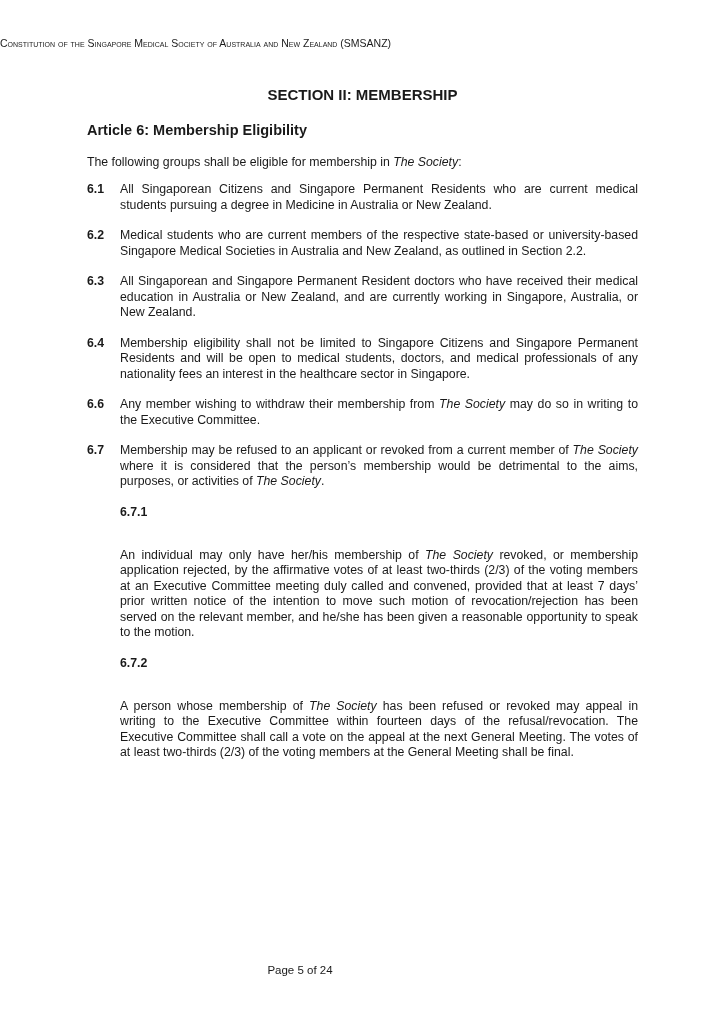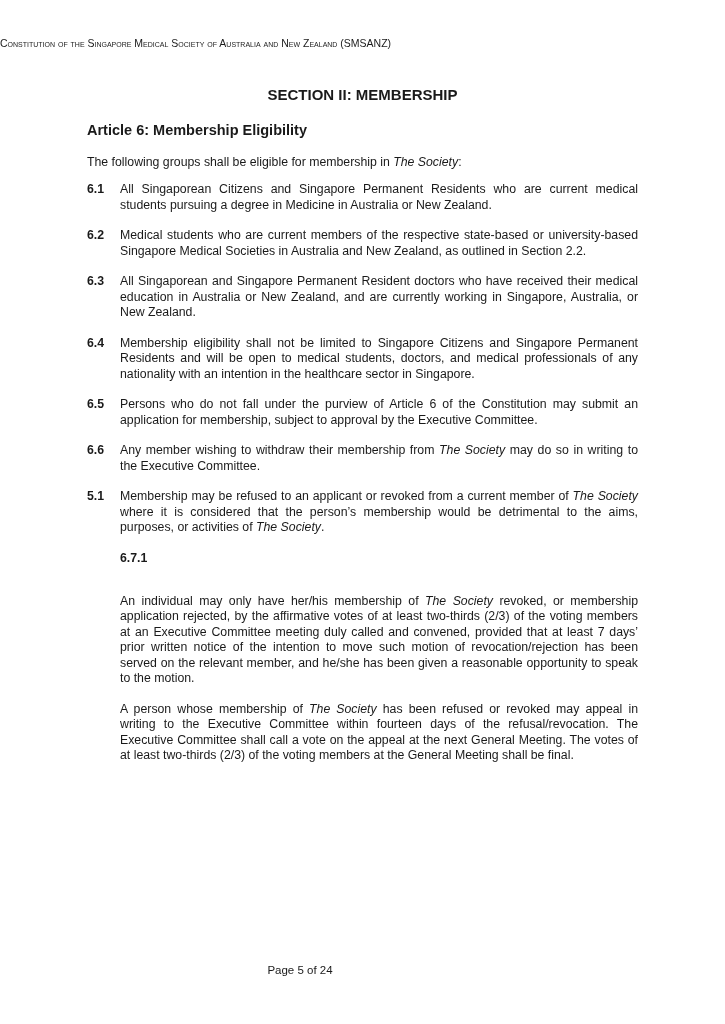--- a/index.html
+++ b/index.html
@@ -51,36 +51,33 @@
   <div class="clause">
       <span class="num">6.2</span>
       <span class="txt"><span>Medical students who are current members of the respective state-based or university-based Singapore Medical Societies in Australia and New Zealand, as outlined in Section 2.2.</span></span>
     </div>
   <div class="clause">
       <span class="num">6.3</span>
       <span class="txt"><span>All Singaporean and Singapore Permanent Resident doctors who have received their medical education in Australia or New Zealand, and are currently working in Singapore, Australia, or New Zealand.</span></span>
     </div>
   <div class="clause">
       <span class="num">6.4</span>
-      <span class="txt"><span>Membership eligibility shall not be limited to Singapore Citizens and Singapore Permanent Residents and will be open to medical students, doctors, and medical professionals of any nationality with an intention in the healthcare sector in Singapore.</span></span>
-    </div>
-  <div class="clause">
-      <span class="num">6.5</span>
-      <span class="txt"><span>Persons who do not fall under the purview of Article 6 of the Constitution may submit an application for membership, subject to approval by the Executive Committee.</span></span>
+      <span class="txt"><span>Membership eligibility shall not be limited to Singapore Citizens and Singapore Permanent Residents and will be open to medical students, doctors, and medical professionals of any nationality fees an interest in the healthcare sector in Singapore.</span></span>
     </div>
   <div class="clause">
       <span class="num">6.6</span>
       <span class="txt"><span>Any member wishing to withdraw their membership from </span><i>The Society</i><span> may do so in writing to the Executive Committee.</span></span>
     </div>
   <div class="clause">
-      <span class="num">5.1</span>
+      <span class="num">6.7</span>
       <span class="txt"><span>Membership may be refused to an applicant or revoked from a current member of </span><i>The Society</i><span> where it is considered that the person’s membership would be detrimental to the aims, purposes, or activities of </span><i>The Society</i><span>.</span></span>
     </div>
   <div class="sub">
       <span class="num">6.7.1</span>
       <span class="txt"><span>An individual may only have her/his membership of </span><i>The Society</i><span> revoked, or membership application rejected, by the affirmative votes of at least two-thirds (2/3) of the voting members at an Executive Committee meeting duly called and convened, provided that at least 7 days’ prior written notice of the intention to move such motion of revocation/rejection has been served on the relevant member, and he/she has been given a reasonable opportunity to speak to the motion.</span></span>
     </div>
   <div class="sub">
+      <span class="num">6.7.2</span>
       <span class="txt"><span>A person whose membership of </span><i>The Society</i><span> has been refused or revoked may appeal in writing to the Executive Committee within fourteen days of the refusal/revocation. The Executive Committee shall call a vote on the appeal at the next General Meeting. The votes of at least two-thirds (2/3) of the voting members at the General Meeting shall be final.</span></span>
     </div>
 </div>
 
 <div class="footer">Page 5 of 24</div>
 
 </body></html>

